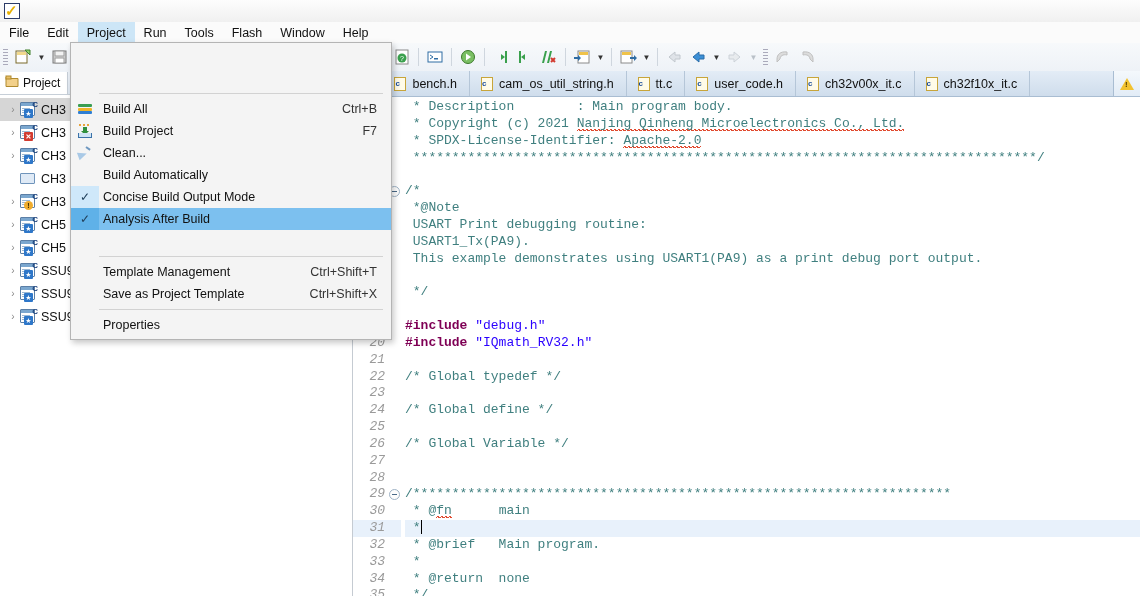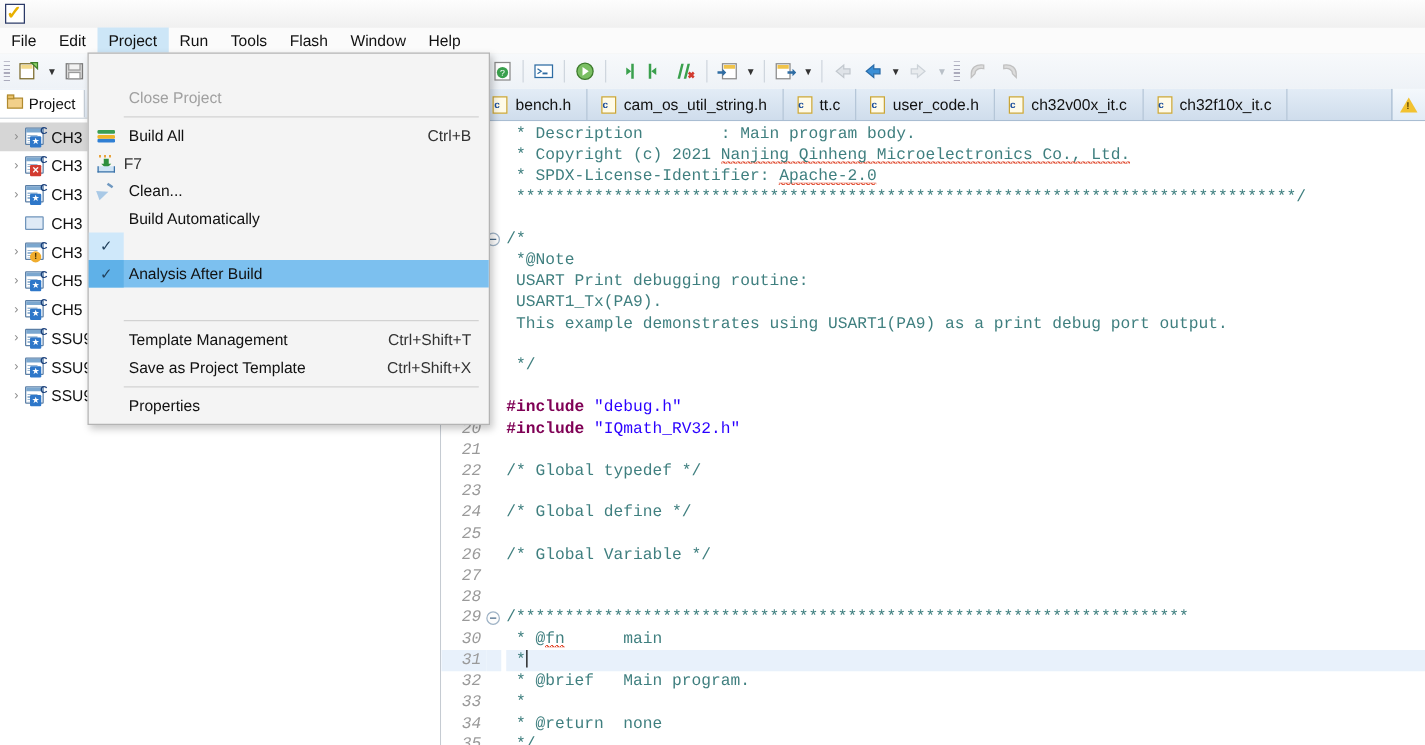--- a/index.html
+++ b/index.html
@@ -833,21 +833,20 @@
 
   <div class="dropdown">
 
     <div class="dd-item disabled">
       <span class="dd-gut"></span>
       <span class="dd-accel"></span>
     </div>
 
     <div class="dd-item disabled">
       <span class="dd-gut"></span>
-      <span class="dd-label">Close Project</span>
       <span class="dd-accel"></span>
     </div>
 
     <div class="dd-sep"></div>
 
     <div class="dd-item">
       <span class="dd-gut">
         <span class="di books">
             <span class="b1"></span>
             <span class="b2"></span>
@@ -860,20 +859,21 @@
 
     <div class="dd-item">
       <span class="dd-gut">
         <span class="di build">
             <span class="dots"></span>
             <span class="arr"></span>
             <span class="arrh"></span>
             <span class="tray"></span>
           </span>
       </span>
+      <span class="dd-label">Build Project</span>
       <span class="dd-accel">F7</span>
     </div>
 
     <div class="dd-item">
       <span class="dd-gut">
         <span class="di broom">
             <span class="handle"></span>
             <span class="head"></span>
           </span>
       </span>
@@ -884,20 +884,21 @@
     <div class="dd-item">
       <span class="dd-gut"></span>
       <span class="dd-label">Build Automatically</span>
       <span class="dd-accel"></span>
     </div>
 
     <div class="dd-item checked">
       <span class="dd-gut">
         <span class="dd-check">✓</span>
       </span>
+      <span class="dd-label">Concise Build Output Mode</span>
       <span class="dd-accel"></span>
     </div>
 
     <div class="dd-item checked highlight">
       <span class="dd-gut">
         <span class="dd-check">✓</span>
       </span>
       <span class="dd-label">Analysis After Build</span>
       <span class="dd-accel"></span>
     </div>

